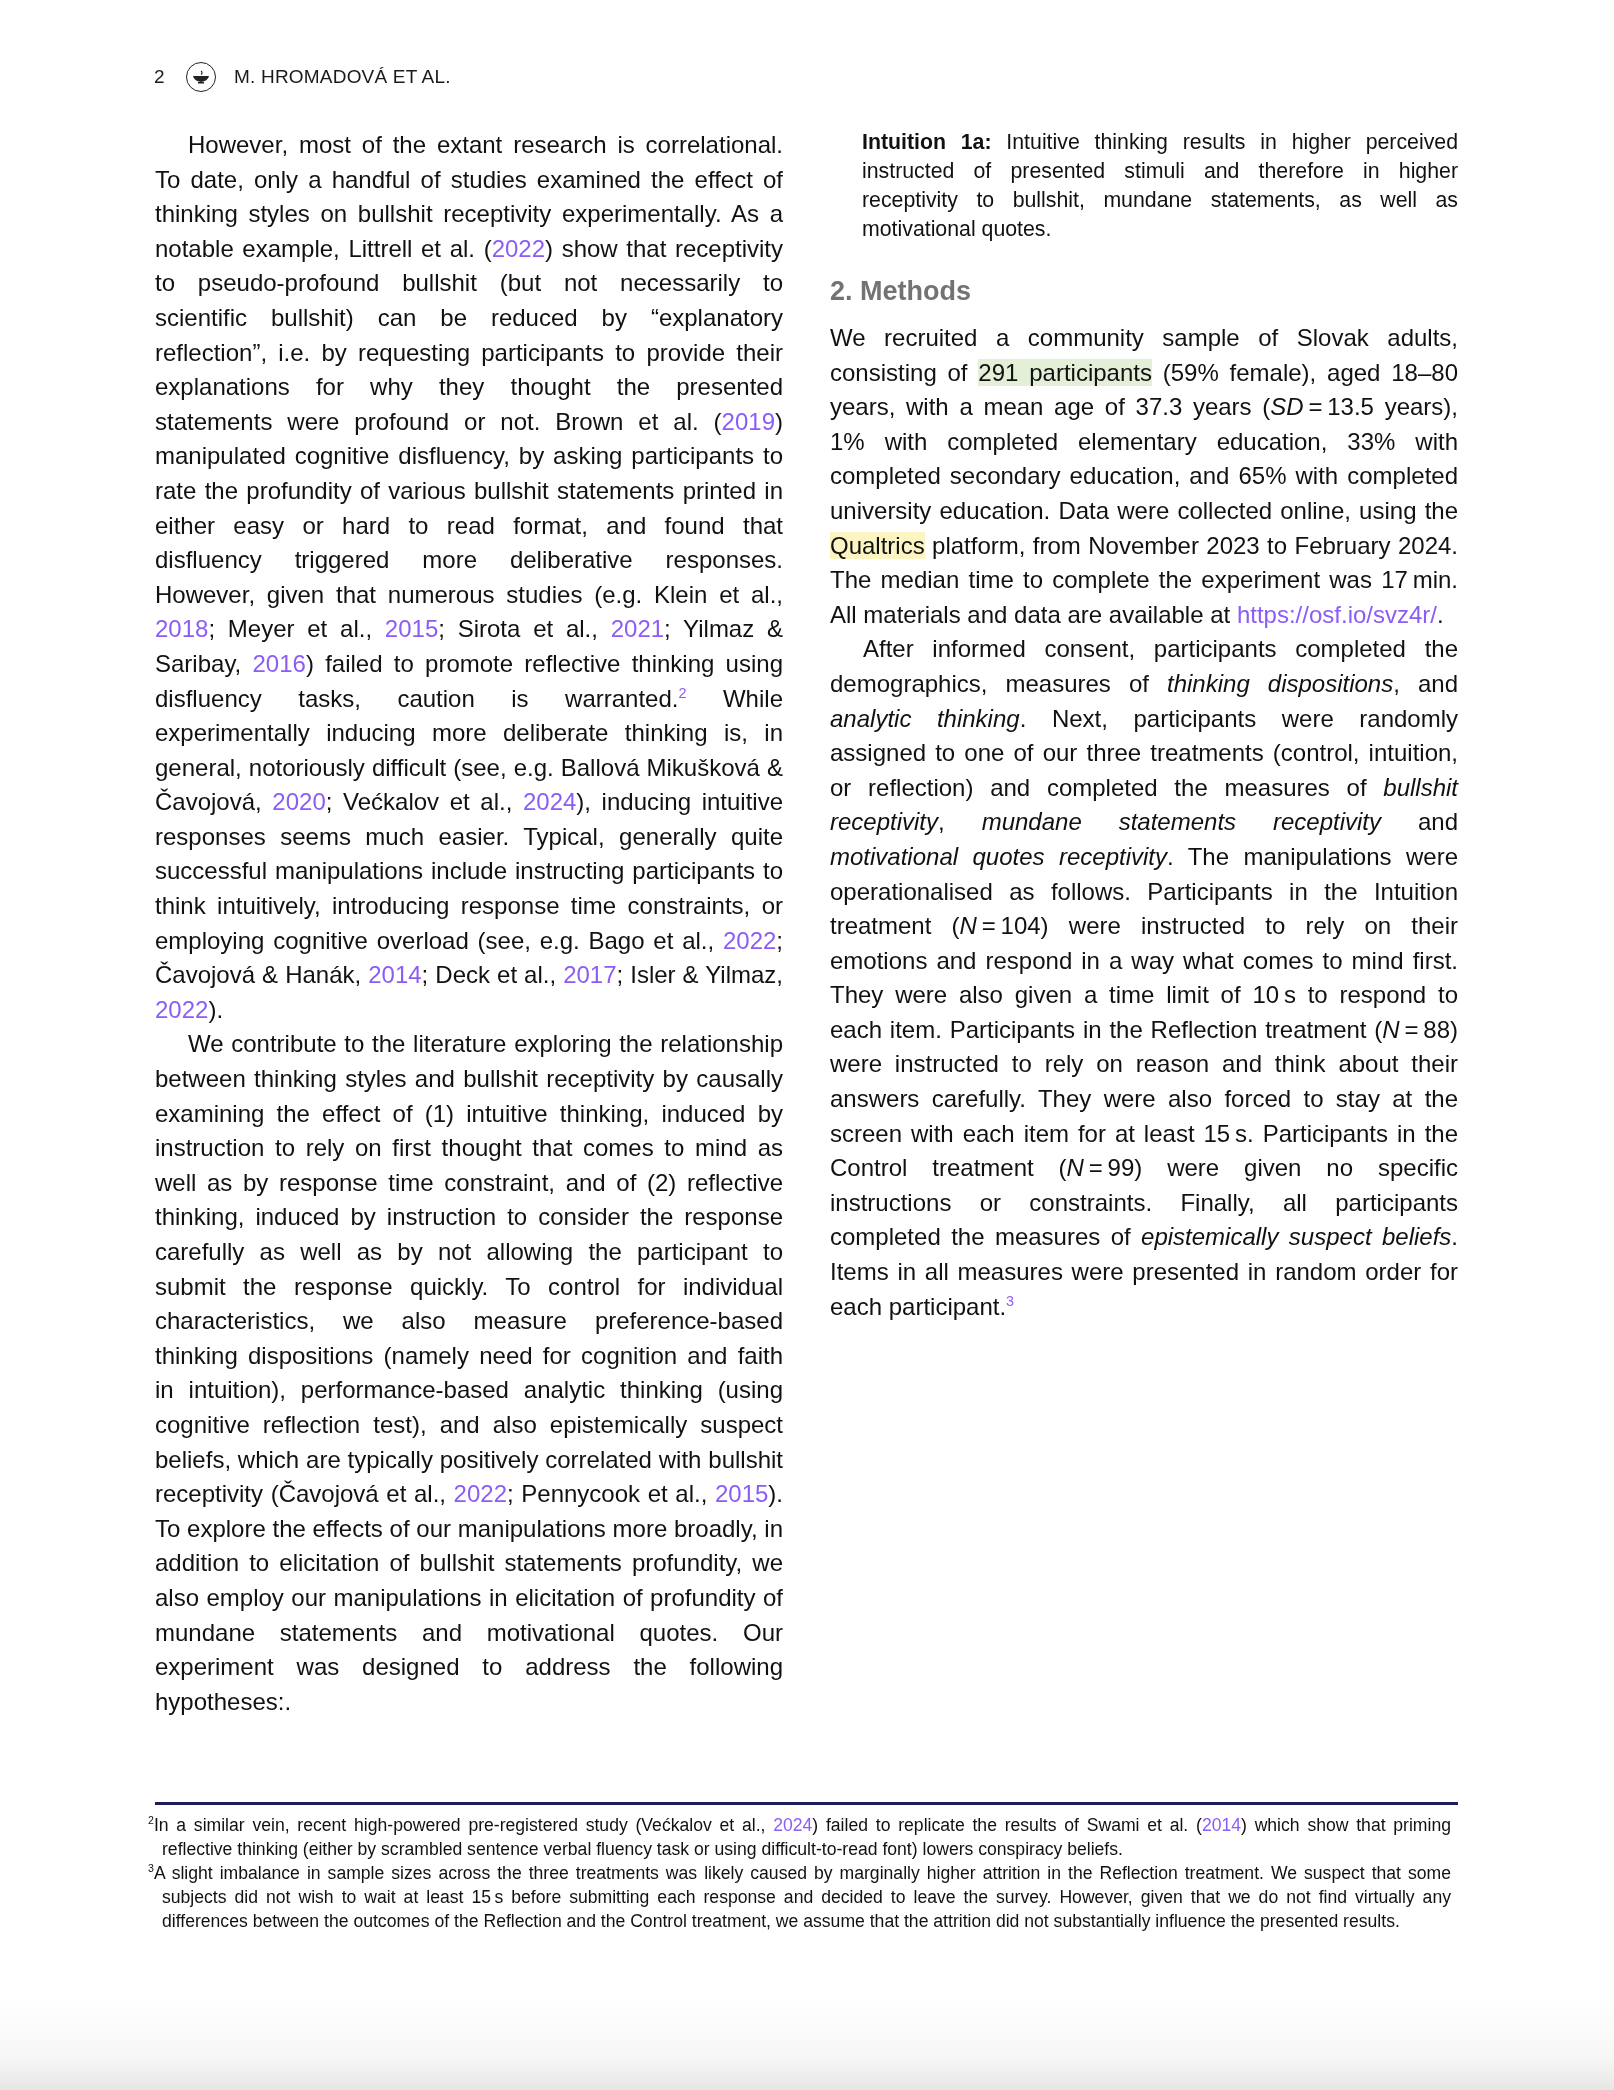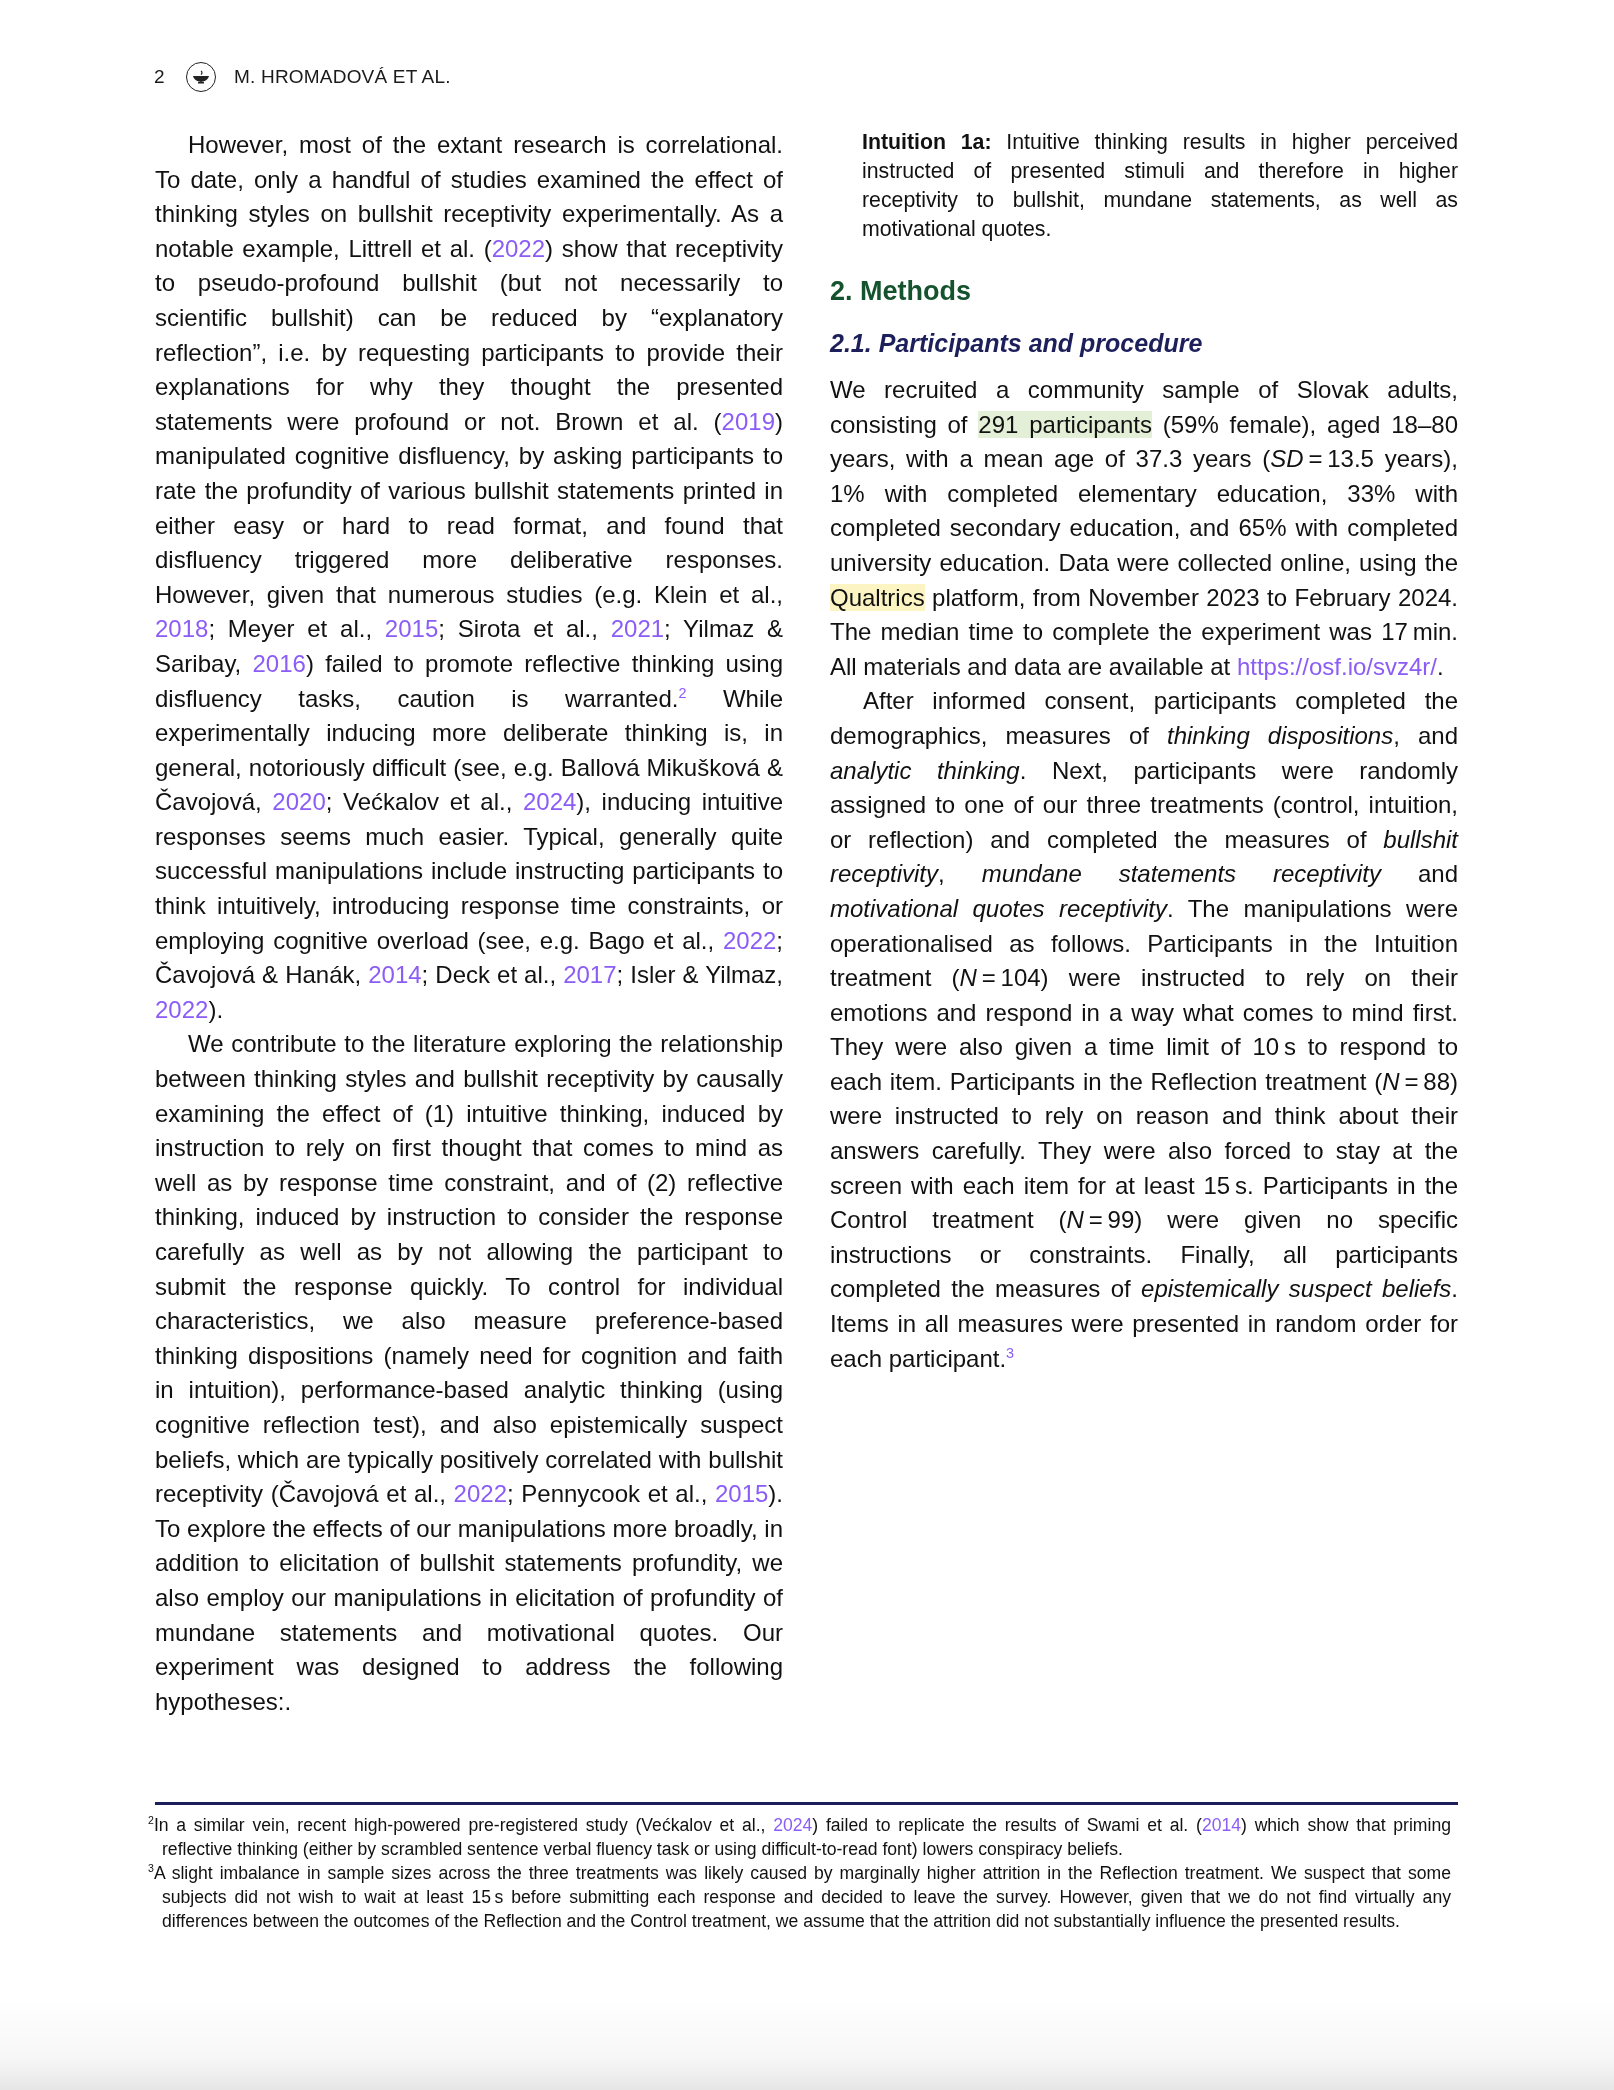--- a/index.html
+++ b/index.html
@@ -25,21 +25,21 @@
   .col.left { left:155px; width:628px; font-size:24px; line-height:34.6px; }
   .col.right { left:830px; width:628px; }
   p { margin:0; }
   .indent { text-indent:33px; }
   .cite { color:#8b5cf6; }
   .hyp {
     font-size:21.3px; line-height:29px; margin-left:32px; width:596px; margin-bottom:29px;
   }
   .hyp b { font-weight:bold; }
   .h-section {
-    font-size:27px; font-weight:bold; color:#14532d; margin-top:26px; line-height:36px;
+    font-size:27px; font-weight:bold; color:#737373; margin-top:26px; line-height:36px;
   }
   .h-sub {
     font-size:25px; font-weight:bold; font-style:italic; color:#1c1f5a; margin-top:16px; line-height:36px;
   }
   .body-r { font-size:24px; line-height:34.6px; margin-top:12px; }
   .hl-green { background:#e3efd7; }
   .hl-yellow { background:#fcf5c3; }
   i { font-style:italic; }
   sup { font-size:60%; line-height:0; vertical-align:super; }
   .rule {
@@ -69,21 +69,20 @@
 <div class="col left">
   <p class="indent"><span>However, most of the extant research is correlational. To date, only a handful of studies examined the effect of thinking styles on bullshit receptivity experimentally. As a notable example, Littrell et al. (</span><span class="cite">2022</span><span>) show that receptivity to pseudo-profound bullshit (but not necessarily to scientific bullshit) can be reduced by “explanatory reflection”, i.e. by requesting participants to provide their explanations for why they thought the presented statements were profound or not. Brown et al. (</span><span class="cite">2019</span><span>) manipulated cognitive disfluency, by asking participants to rate the profundity of various bullshit statements printed in either easy or hard to read format, and found that disfluency triggered more deliberative responses. However, given that numerous studies (e.g. Klein et al., </span><span class="cite">2018</span><span>; Meyer et al., </span><span class="cite">2015</span><span>; Sirota et al., </span><span class="cite">2021</span><span>; Yilmaz &amp; Saribay, </span><span class="cite">2016</span><span>) failed to promote reflective thinking using disfluency tasks, caution is warranted.</span><sup class="cite">2</sup><span> While experimentally inducing more deliberate thinking is, in general, notoriously difficult (see, e.g. Ballová Mikušková &amp; Čavojová, </span><span class="cite">2020</span><span>; Većkalov et al., </span><span class="cite">2024</span><span>), inducing intuitive responses seems much easier. Typical, generally quite successful manipulations include instructing participants to think intuitively, introducing response time constraints, or employing cognitive overload (see, e.g. Bago et al., </span><span class="cite">2022</span><span>; Čavojová &amp; Hanák, </span><span class="cite">2014</span><span>; Deck et al., </span><span class="cite">2017</span><span>; Isler &amp; Yilmaz, </span><span class="cite">2022</span><span>).</span></p>
   <p class="indent"><span>We contribute to the literature exploring the relationship between thinking styles and bullshit receptivity by causally examining the effect of (1) intuitive thinking, induced by instruction to rely on first thought that comes to mind as well as by response time constraint, and of (2) reflective thinking, induced by instruction to consider the response carefully as well as by not allowing the participant to submit the response quickly. To control for individual characteristics, we also measure preference-based thinking dispositions (namely need for cognition and faith in intuition), performance-based analytic thinking (using cognitive reflection test), and also epistemically suspect beliefs, which are typically positively correlated with bullshit receptivity (Čavojová et al., </span><span class="cite">2022</span><span>; Pennycook et al., </span><span class="cite">2015</span><span>). To explore the effects of our manipulations more broadly, in addition to elicitation of bullshit statements profundity, we also employ our manipulations in elicitation of profundity of mundane statements and motivational quotes. Our experiment was designed to address the following hypotheses:.</span></p>
 </div>
 
 <div class="col right">
   <div>
     <p class="hyp"><b>Intuition 1a:</b><span> Intuitive thinking results in higher perceived instructed of presented stimuli and therefore in higher receptivity to bullshit, mundane statements, as well as motivational quotes.</span></p>
   </div>
   <div class="h-section">2. Methods</div>
-  <div class="h-sub">2.1. Participants and procedure</div>
   <p class="body-r"><span>We recruited a community sample of Slovak adults, consisting of </span><span class="hl-green">291 participants</span><span> (59% female), aged 18–80 years, with a mean age of 37.3 years (</span><i>SD</i><span> = 13.5 years), 1% with completed elementary education, 33% with completed secondary education, and 65% with completed university education. Data were collected online, using the </span><span class="hl-yellow">Qualtrics</span><span> platform, from November 2023 to February 2024. The median time to complete the experiment was 17 min. All materials and data are available at </span><span class="cite">https://osf.io/svz4r/</span><span>.</span></p>
   <p class="body-r indent" style="margin-top:0"><span>After informed consent, participants completed the demographics, measures of </span><i>thinking dispositions</i><span>, and </span><i>analytic thinking</i><span>. Next, participants were randomly assigned to one of our three treatments (control, intuition, or reflection) and completed the measures of </span><i>bullshit receptivity</i><span>, </span><i>mundane statements receptivity</i><span> and </span><i>motivational quotes receptivity</i><span>. The manipulations were operationalised as follows. Participants in the Intuition treatment (</span><i>N</i><span> = 104) were instructed to rely on their emotions and respond in a way what comes to mind first. They were also given a time limit of 10 s to respond to each item. Participants in the Reflection treatment (</span><i>N</i><span> = 88) were instructed to rely on reason and think about their answers carefully. They were also forced to stay at the screen with each item for at least 15 s. Participants in the Control treatment (</span><i>N</i><span> = 99) were given no specific instructions or constraints. Finally, all participants completed the measures of </span><i>epistemically suspect beliefs</i><span>. Items in all measures were presented in random order for each participant.</span><sup class="cite">3</sup></p>
 </div>
 
 <div class="rule"></div>
 <div class="footnotes">
   <p class="fn"><sup>2</sup><span>In a similar vein, recent high-powered pre-registered study (Većkalov et al., </span><span class="cite">2024</span><span>) failed to replicate the results of Swami et al. (</span><span class="cite">2014</span><span>) which show that priming reflective thinking (either by scrambled sentence verbal fluency task or using difficult-to-read font) lowers conspiracy beliefs.</span></p>
   <p class="fn"><sup>3</sup><span>A slight imbalance in sample sizes across the three treatments was likely caused by marginally higher attrition in the Reflection treatment. We suspect that some subjects did not wish to wait at least 15 s before submitting each response and decided to leave the survey. However, given that we do not find virtually any differences between the outcomes of the Reflection and the Control treatment, we assume that the attrition did not substantially influence the presented results.</span></p>
 </div>
 

